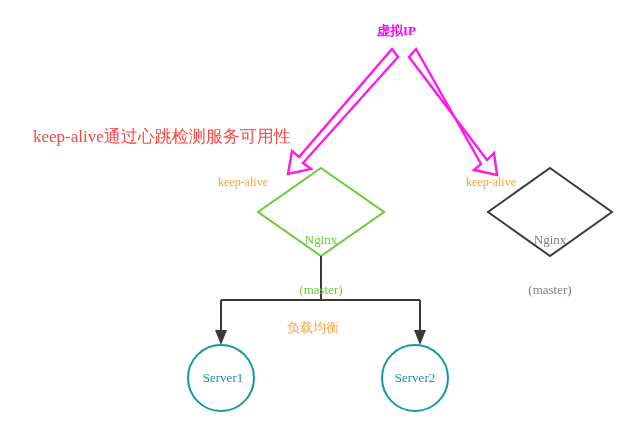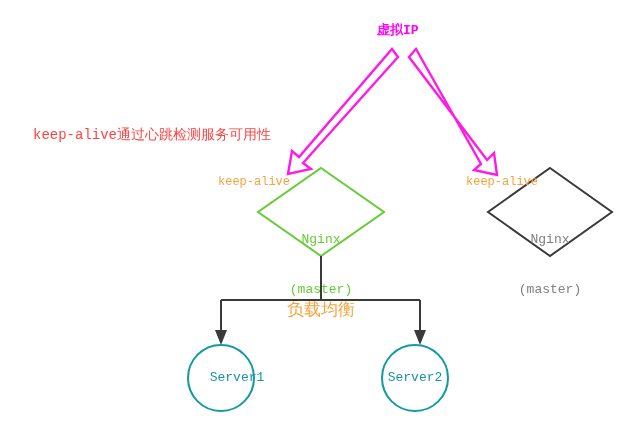--- a/index.html
+++ b/index.html
@@ -6,21 +6,21 @@
     margin: 0;
     padding: 0;
     background: #ffffff;
   }
   #canvas {
     position: relative;
     width: 619px;
     height: 427px;
     background: #ffffff;
     overflow: hidden;
-    font-family: Liberation Mono, monospace;
+    font-family: Liberation Serif, serif;
   }
   svg.layer {
     position: absolute;
     left: 0;
     top: 0;
     width: 619px;
     height: 427px;
   }
   .lbl {
     position: absolute;
@@ -29,41 +29,41 @@
   }
   #vip-title {
     left: 377px;
     top: 22px;
     font-size: 13px;
     font-weight: bold;
     color: #ff00ff;
   }
   #note-block {
     left: 33px;
-    top: 88px;
-    font-size: 14px;
+    top: 80px;
+    font-size: 17px;
     color: #ff4444;
   }
   #note-block div { white-space: pre; }
   #ka-master {
     left: 218px;
     top: 174px;
     font-size: 12px;
     color: #f5a33c;
   }
   #ka-backup {
     left: 466px;
     top: 174px;
     font-size: 12px;
     color: #f5a33c;
   }
   #lb-label {
     left: 287px;
-    top: 300px;
-    font-size: 17px;
+    top: 319px;
+    font-size: 13px;
     color: #f5a33c;
   }
   .node-text {
     position: absolute;
     text-align: center;
     white-space: pre;
     line-height: 1.3;
   }
   #master-text {
     left: 261px;
@@ -73,21 +73,21 @@
     color: #66cc33;
   }
   #backup-text {
     left: 490px;
     top: 198px;
     width: 120px;
     font-size: 13px;
     color: #808080;
   }
   #server1-text {
-    left: 177px;
+    left: 163px;
     top: 370px;
     width: 120px;
     font-size: 13px;
     color: #1596a0;
   }
   #server2-text {
     left: 355px;
     top: 370px;
     width: 120px;
     font-size: 13px;

